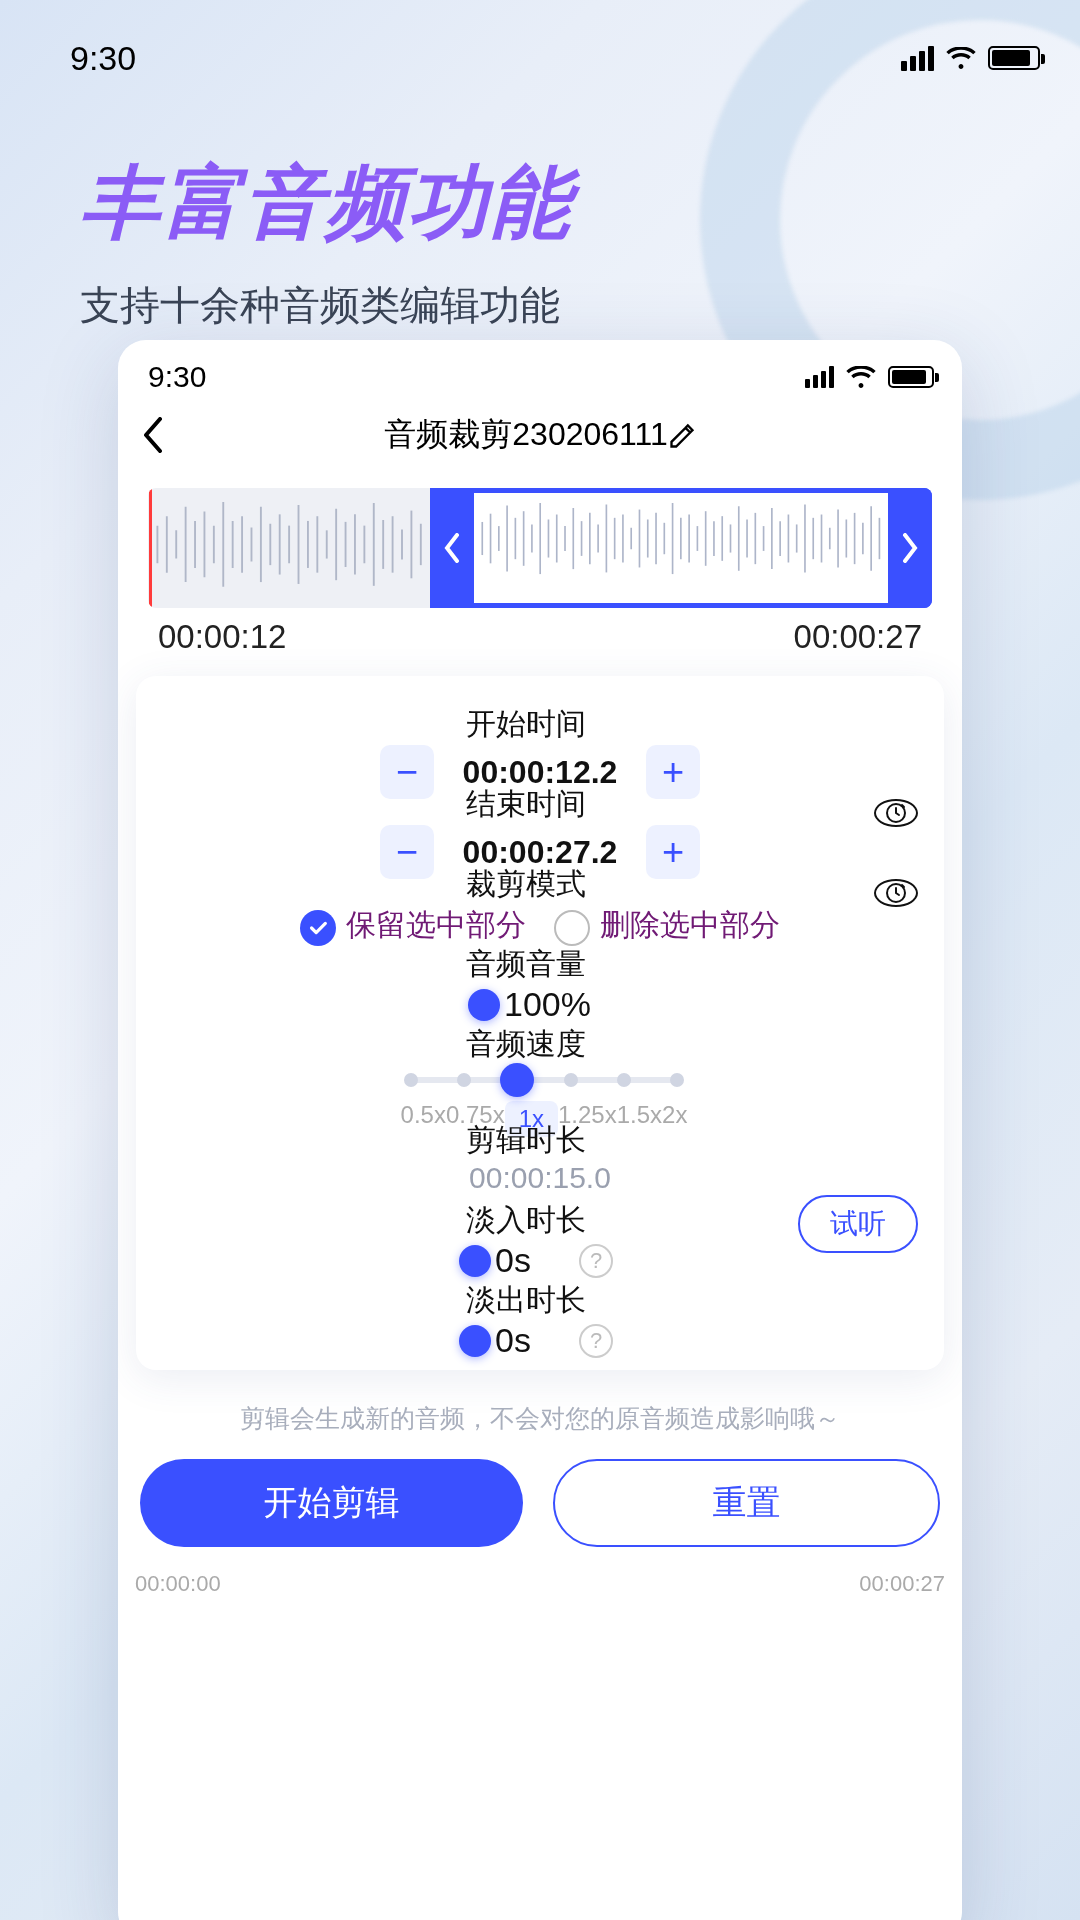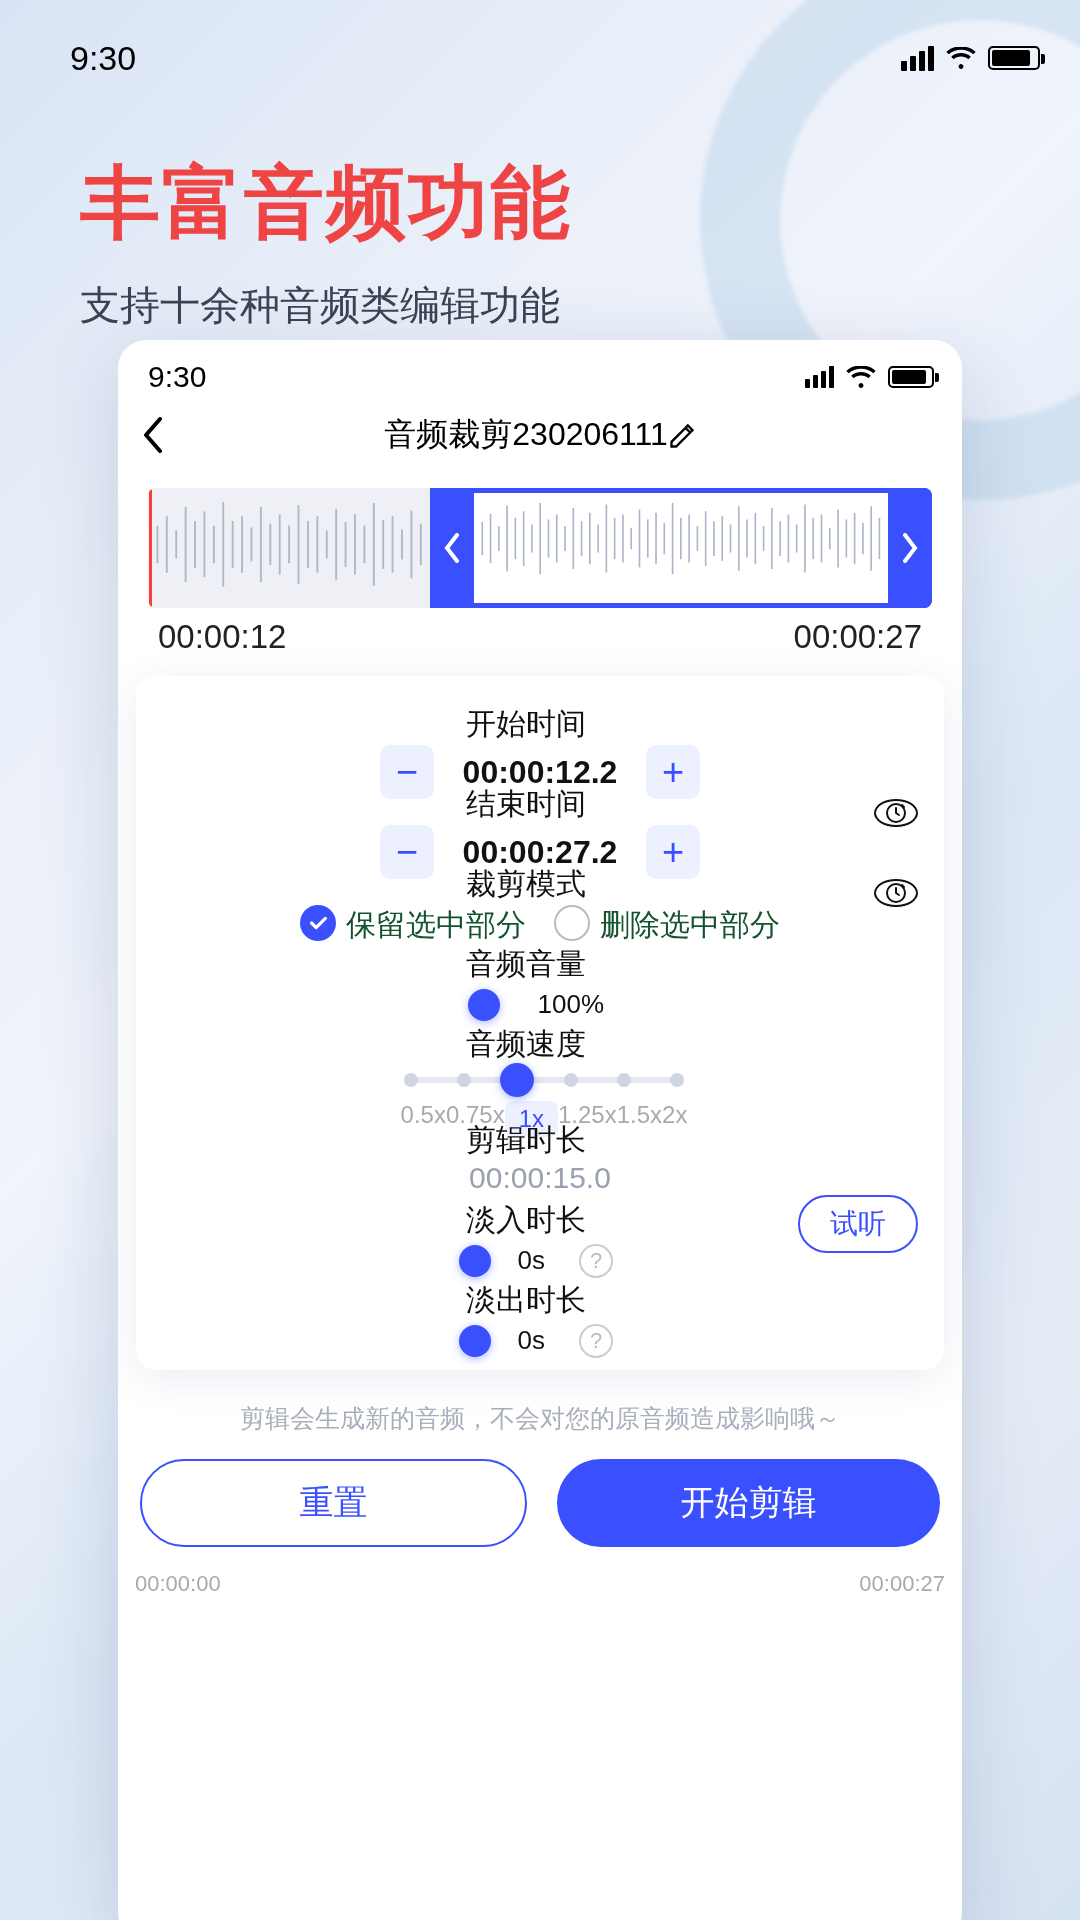--- a/index.html
+++ b/index.html
@@ -39,21 +39,21 @@
 .signal-bars span:nth-child(1){height:10px}
 .signal-bars span:nth-child(2){height:15px}
 .signal-bars span:nth-child(3){height:20px}
 .signal-bars span:nth-child(4){height:25px}
 .wifi-icon { width: 30px; height: 22px; position: relative; }
 .wifi-icon svg { width: 100%; height: 100%; }
 .batt { width: 52px; height: 24px; border: 2.5px solid #000; border-radius: 5px; position: relative; }
 .batt::after { content:""; position:absolute; right:-7px; top:6px; width:4px; height:10px; background:#000; border-radius:0 2px 2px 0;}
 .batt .fill { position:absolute; left:2px; top:2px; bottom:2px; width: 80%; background:#000; border-radius:2px;}
 .hero { position: absolute; top: 150px; left: 80px; }
-.hero-title { font-size: 80px; font-weight: 600; color: #ef4444; letter-spacing: 2px; }
+.hero-title { font-size: 80px; font-weight: 600; color: #8b5cf6; letter-spacing: 2px; font-style: italic; }
 .hero-sub { font-size: 40px; color: #3a4455; margin-top: 20px; }
 .phone {
   position: absolute;
   left: 118px;
   top: 340px;
   width: 844px;
   height: 1600px;
   background: #fff;
   border-radius: 28px;
   box-shadow: 0 20px 80px rgba(40,60,120,0.18);
@@ -95,29 +95,29 @@
 .panel { margin: 20px 18px 0; background:#fff; border-radius: 20px; padding: 28px 26px 10px; box-shadow: 0 8px 40px rgba(60,80,140,0.10);}
 .row { display:flex; align-items:center; height: 80px; flex-direction: column; }
 .row.tall { height: 96px; }
 .rlabel { width: 148px; font-size: 30px; color:#111; }
 .stepper { display:flex; align-items:center; gap: 10px; }
 .sqbtn { width: 54px; height: 54px; border-radius: 10px; background:#edf1ff; color:#3a50ff; font-size: 38px; display:flex; align-items:center; justify-content:center; border:none;}
 .timeval { width: 192px; height: 54px; display:flex; align-items:center; justify-content:center; font-size: 32px; color:#111; border-radius:10px;font-weight:bold;}
 .clock-btn { margin-left:auto; width:44px; height:44px; border:2.5px solid #111; border-radius:50%; display:flex; align-items:center; justify-content:center; background:none;}
 .clock-btn svg{width:24px;height:24px}
 .radio-grp { display:flex; align-items:center; gap: 28px; flex:1;}
-.radio { display:flex; align-items:flex-start; gap:10px; font-size: 30px; color:#14532d;}
+.radio { display:flex; align-items:flex-end; gap:10px; font-size: 30px; color:#701a75;}
 .rdot { width:36px; height:36px; border-radius:50%; background:#3a50ff; display:flex; align-items:center; justify-content:center;}
 .rdot svg{width:22px;height:22px}
 .rdot.off { background:#fff; border:2.5px solid #bbb;}
 .slider-wrap { flex:1; display:flex; align-items:center; gap: 20px; margin-left: 8px;}
 .track { flex:1; height:6px; background:#e5e8f0; border-radius:3px; position:relative;}
 .track .fill2 { position:absolute; left:0; top:0; bottom:0; background:#3a50ff; border-radius:3px;}
 .thumb { position:absolute; top:50%; width:32px; height:32px; background:#3a50ff; border-radius:50%; transform:translate(-50%,-50%); box-shadow:0 2px 8px rgba(58,80,255,0.4);}
-.slider-val { font-size: 26px; color:#111; min-width: 100px; text-align:right;}
+.slider-val { font-size: 34px; color:#111; min-width: 100px; text-align:left;}
 .speed-wrap { flex:1; margin-left: 8px;}
 .speed-track { height: 6px; background:#e5e8f0; border-radius:3px; position:relative; margin: 12px 10px 0;}
 .speed-track .tick { position:absolute; top:-4px; width:14px; height:14px; background:#d0d5e2; border-radius:50%; transform:translateX(-50%);}
 .speed-track .active-tick { position:absolute; top:-14px; width:34px; height:34px; background:#3a50ff; border-radius:50%; transform:translateX(-50%); box-shadow:0 2px 8px rgba(58,80,255,0.4);}
 .speed-labels { display:flex; justify-content:space-between; margin: 18px 0 0; font-size: 24px; color:#aaa;}
 .speed-labels .act { background:#edf1ff; color:#3a50ff; padding: 4px 14px; border-radius: 8px;}
 .preview-btn { margin-left:auto; padding: 8px 30px; border: 2.5px solid #3a50ff; color:#3a50ff; border-radius: 999px; font-size: 28px; background:none;}
 .duration-val { font-size: 30px; color:#9aa0af; }
 .help { margin-left: 14px; width:34px; height:34px; border:2px solid #ccc; color:#bbb; border-radius:50%; display:flex; align-items:center; justify-content:center; font-size:22px; background:none;}
 .note { text-align:center; font-size: 25px; color:#a8aebc; margin: 32px 20px 24px;}
@@ -415,22 +415,22 @@
         <div class="slider-val" style="min-width:50px">0s</div>
         <button class="help">?</button>
       </div>
     </div>
 
   </div>
 
   <div class="note">剪辑会生成新的音频，不会对您的原音频造成影响哦～</div>
 
   <div class="actions">
+    <button class="btn solid">开始剪辑</button>
     <button class="btn outline">重置</button>
-    <button class="btn solid">开始剪辑</button>
   </div>
 
   <div class="foot-time">
     <span>00:00:00</span>
     <span>00:00:27</span>
   </div>
 
 </div>
 
 </body></html>

